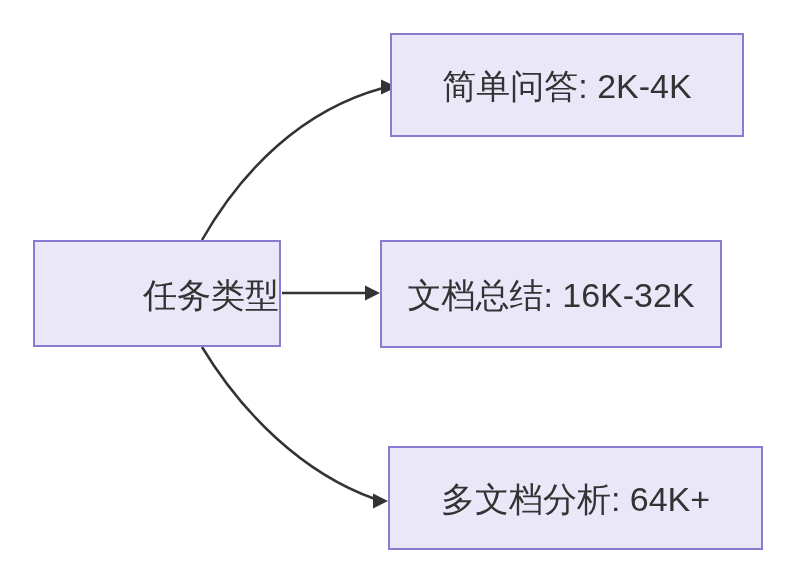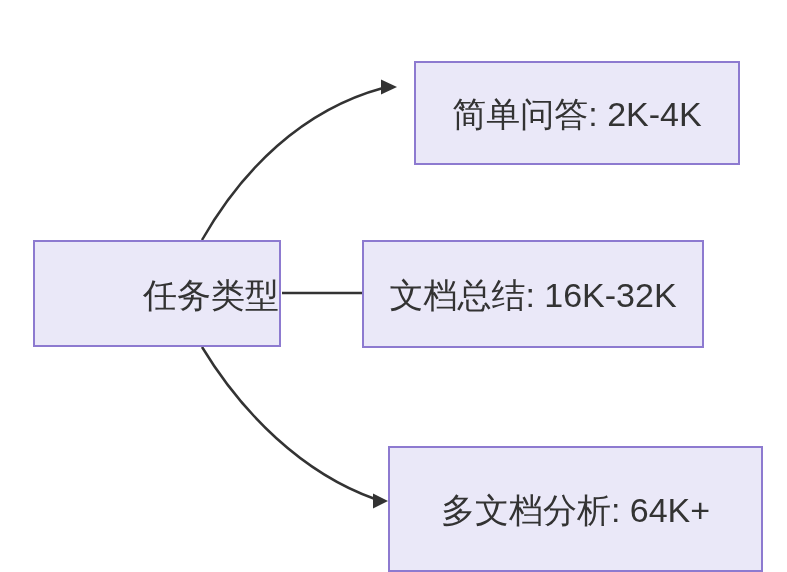--- a/index.html
+++ b/index.html
@@ -36,23 +36,23 @@
     z-index: 2;
   }
   .node-label {
     font-size: 34px;
     color: #333333;
     white-space: nowrap;
     line-height: 1;
     padding-top: 2px;
   }
   #node-root   { left: 33px;  top: 240px; width: 248px; height: 107px; justify-content: flex-end; }
-  #node-b0     { left: 414px; top: 33px;  width: 326px; height: 104px; margin-top: 28px; }
-  #node-b1     { left: 362px; top: 240px; width: 342px; height: 108px; }
-  #node-b2     { left: 388px; top: 446px; width: 375px; height: 126px; }
+  #node-b0     { left: 390px; top: 33px;  width: 354px; height: 104px; }
+  #node-b1     { left: 380px; top: 240px; width: 342px; height: 108px; }
+  #node-b2     { left: 388px; top: 446px; width: 375px; height: 104px; }
   .edge-path {
     fill: none;
     stroke: #333333;
     stroke-width: 2.5px;
   }
   .arrowhead {
     fill: #333333;
     stroke: none;
   }
 </style>

